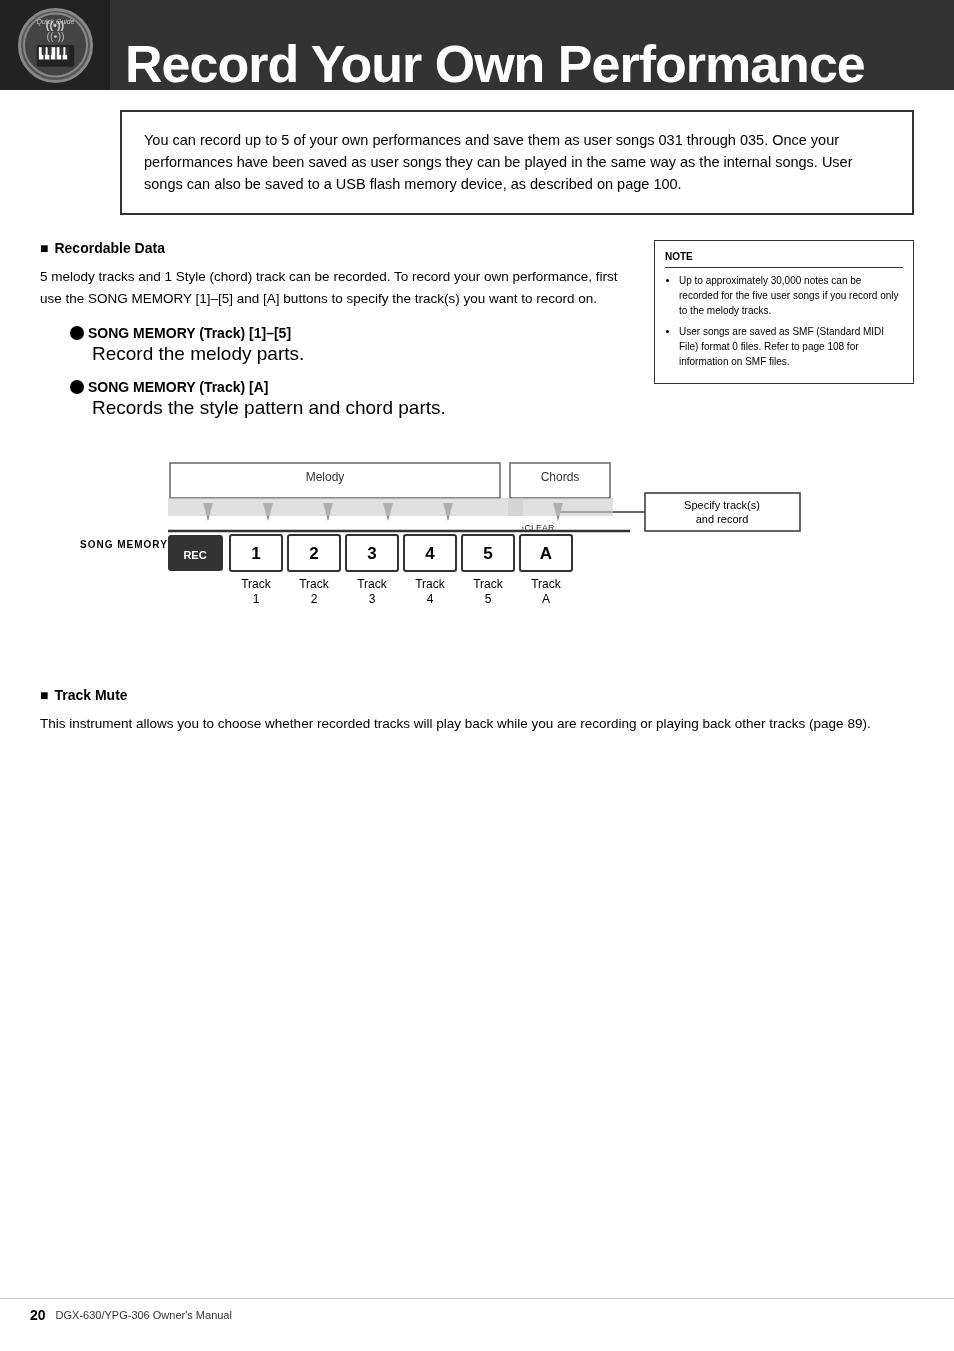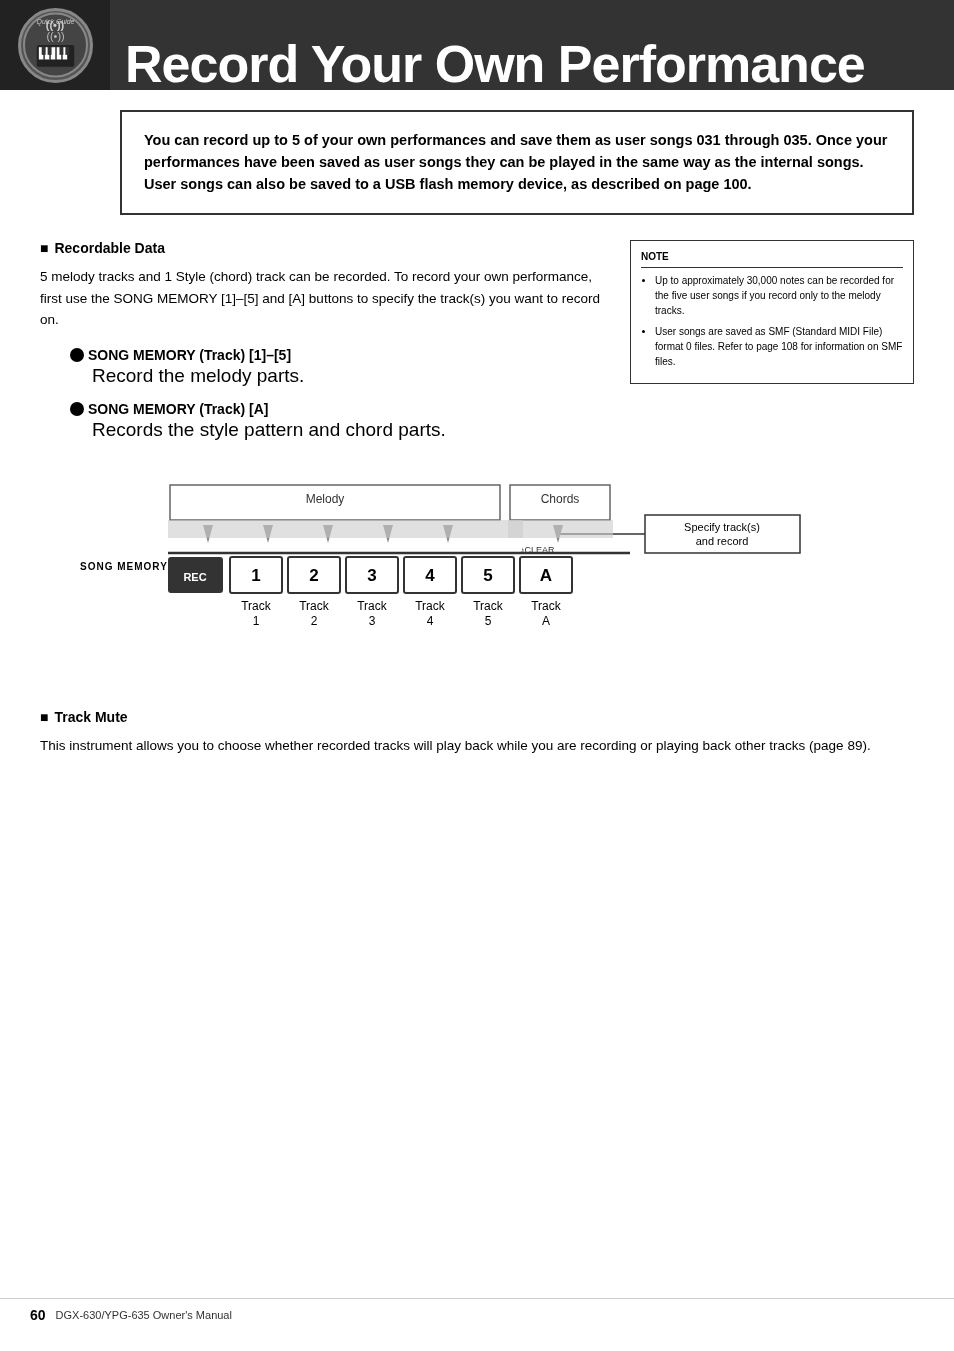--- a/index.html
+++ b/index.html
@@ -65,36 +65,36 @@
 
     
     .intro-box {
       border: 2px solid #333;
       padding: 18px 22px;
       margin-bottom: 25px;
       margin-left: 80px;
     }
     .intro-box p {
       font-size: 14.5px;
-      font-weight: bold;
+      font-weight: normal;
       line-height: 1.5;
       color: #000;
     }
 
     
     .two-col {
       display: flex;
       gap: 20px;
       margin-bottom: 20px;
     }
     .col-left {
       flex: 1;
     }
     .col-right {
-      width: 284px;
+      width: 260px;
       flex-shrink: 0;
     }
 
     
     .section-heading {
       font-size: 14px;
       font-weight: bold;
       margin-bottom: 10px;
       display: flex;
       align-items: center;
@@ -326,15 +326,15 @@
   </div>
 
   <div class="track-mute-section">
     <div class="section-heading">Track Mute</div>
     <p class="section-text">This instrument allows you to choose whether recorded tracks will play back while you are recording or playing back other tracks (page 89).</p>
   </div>
 
 </div>
 
 <div style="position: absolute; bottom: 20px; left: 0; right: 0; border-top: 1px solid #ccc; padding: 8px 30px; display: flex; align-items: center;">
-  <span style="font-size: 14px; font-weight: bold; color: #000; margin-right: 10px;">60</span>
-  <span style="font-size: 11px; color: #333;">DGX-630/YPG-635  Owner's Manual</span>
+  <span style="font-size: 14px; font-weight: bold; color: #000; margin-right: 10px;">20</span>
+  <span style="font-size: 11px; color: #333;">DGX-630/YPG-306  Owner's Manual</span>
 </div>
 
 </body></html>

